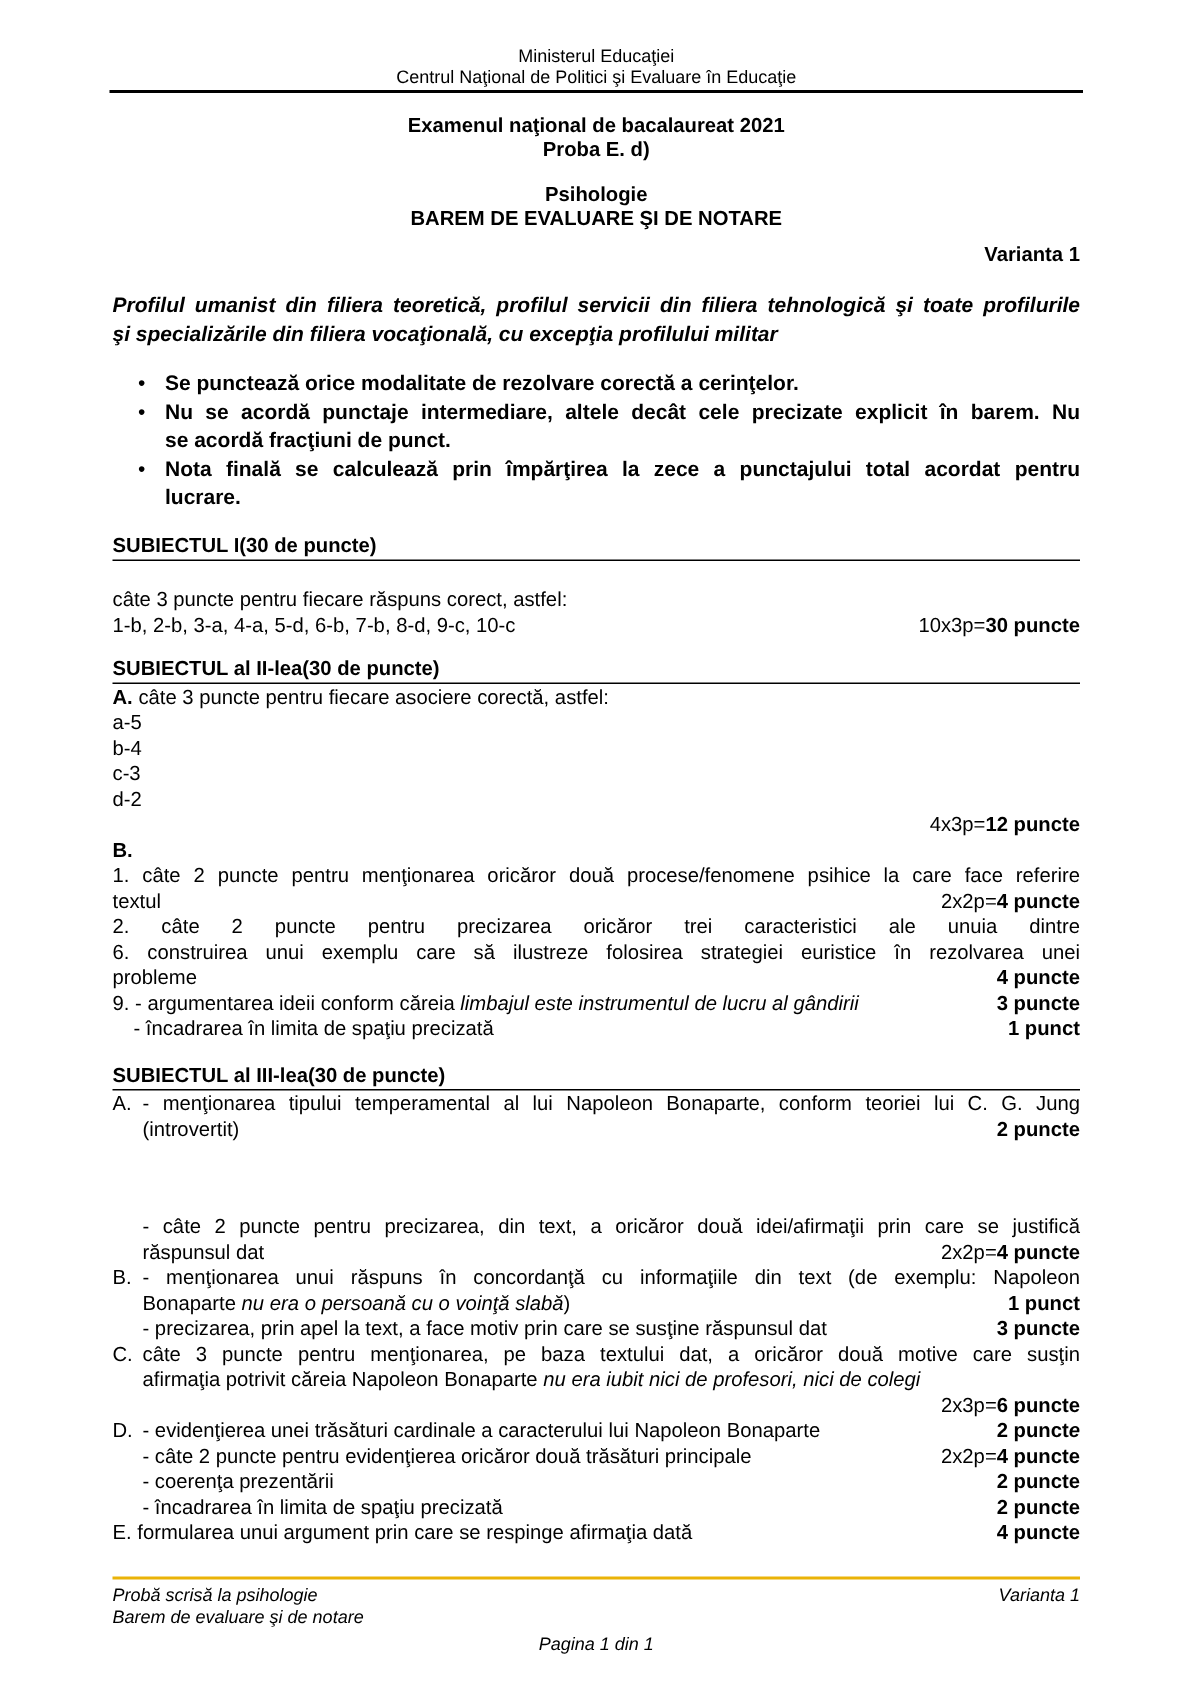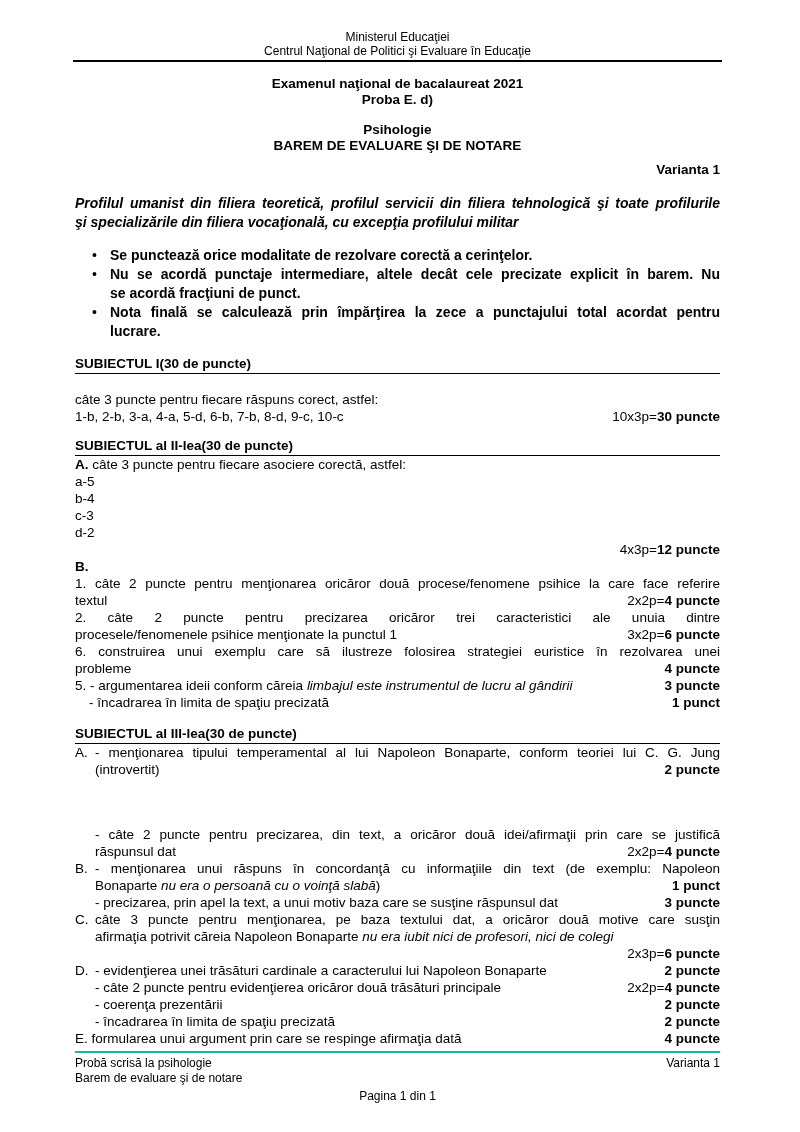--- a/index.html
+++ b/index.html
@@ -35,23 +35,23 @@
     display:flex;
     font-weight:bold;
     border-bottom:1.6px solid #000;
     padding-bottom:1px;
   }
   .intro{font-size:14px;line-height:19px;}
 
   .footer{
     position:absolute;
     left:75px;right:80px;top:1051px;
-    border-top:2px solid #14b8a6;
+    border-top:2px solid #eab308;
     padding-top:3px;
-    font-size:12px;line-height:15px;
+    font-size:12px;line-height:15px;font-style:italic;
   }
   .footer-row{display:flex;justify-content:space-between;}
   .footer-page{text-align:center;margin-top:3px;}
 </style>
 </head>
 <body>
 
 <div class="page">
 
   <div class="small center">Ministerul Educaţiei</div>
@@ -93,31 +93,27 @@
       <div class="line plain"><span>c-3</span></div>
       <div class="line plain"><span>d-2</span></div>
       <div class="line right"><span class="rt"><span>4x3p=</span><span class="b">12 puncte</span></span></div>
       <div class="line plain"><span class="b">B.</span></div>
       <div class="line just"><span>1. câte 2 puncte pentru menţionarea oricăror două procese/fenomene psihice la care face referire</span></div>
       <div class="line flex">
         <span class="lt"><span>textul</span></span>
         <span class="rt"><span>2x2p=</span><span class="b">4 puncte</span></span>
       </div>
       <div class="line just"><span>2. câte 2 puncte pentru precizarea oricăror trei caracteristici ale unuia dintre</span></div>
-      <div class="line flex">
-        <span class="lt"><span>procesele/fenomenele psihice menţionate la punctul 1</span></span>
-        <span class="rt"><span>3x2p=</span><span class="b">6 puncte</span></span>
-      </div>
       <div class="line just"><span>6. construirea unui exemplu care să ilustreze folosirea strategiei euristice în rezolvarea unei</span></div>
       <div class="line flex">
         <span class="lt"><span>probleme</span></span>
         <span class="rt"><span class="b">4 puncte</span></span>
       </div>
       <div class="line flex">
-        <span class="lt"><span>5. - argumentarea ideii conform căreia </span><span class="i">limbajul este instrumentul de lucru al gândirii</span></span>
+        <span class="lt"><span>9. - argumentarea ideii conform căreia </span><span class="i">limbajul este instrumentul de lucru al gândirii</span></span>
         <span class="rt"><span class="b">3 puncte</span></span>
       </div>
       <div class="line flex" style="padding-left: 14px;">
         <span class="lt"><span>- încadrarea în limita de spaţiu precizată</span></span>
         <span class="rt"><span class="b">1 punct</span></span>
       </div>
       <div class="line heading" style="margin-top: 14px;">
         <span class="lt"><span class="b">SUBIECTUL al III-lea</span></span>
         <span class="rt"><span class="b">(30 de puncte)</span></span>
       </div>
@@ -130,21 +126,21 @@
       <div class="line flex" style="padding-left: 20px;">
         <span class="lt"><span>răspunsul dat</span></span>
         <span class="rt"><span>2x2p=</span><span class="b">4 puncte</span></span>
       </div>
       <div class="line just" style="padding-left: 20px;"><span class="mk" style="left: 0px;">B.</span><span>- menţionarea unui răspuns în concordanţă cu informaţiile din text (de exemplu: Napoleon</span></div>
       <div class="line flex" style="padding-left: 20px;">
         <span class="lt"><span>Bonaparte </span><span class="i">nu era o persoană cu o voinţă slabă</span><span>)</span></span>
         <span class="rt"><span class="b">1 punct</span></span>
       </div>
       <div class="line flex" style="padding-left: 20px;">
-        <span class="lt"><span>- precizarea, prin apel la text, a unui motiv baza care se susţine răspunsul dat</span></span>
+        <span class="lt"><span>- precizarea, prin apel la text, a face motiv prin care se susţine răspunsul dat</span></span>
         <span class="rt"><span class="b">3 puncte</span></span>
       </div>
       <div class="line just" style="padding-left: 20px;"><span class="mk" style="left: 0px;">C.</span><span>câte 3 puncte pentru menţionarea, pe baza textului dat, a oricăror două motive care susţin</span></div>
       <div class="line plain" style="padding-left: 20px;"><span>afirmaţia potrivit căreia Napoleon Bonaparte </span><span class="i">nu era iubit nici de profesori, nici de colegi</span></div>
       <div class="line right"><span class="rt"><span>2x3p=</span><span class="b">6 puncte</span></span></div>
       <div class="line flex" style="padding-left: 20px;">
         <span class="mk" style="left: 0px;">D.</span>
         <span class="lt"><span>- evidenţierea unei trăsături cardinale a caracterului lui Napoleon Bonaparte</span></span>
         <span class="rt"><span class="b">2 punct</span><span class="b i">e</span></span>
       </div>

